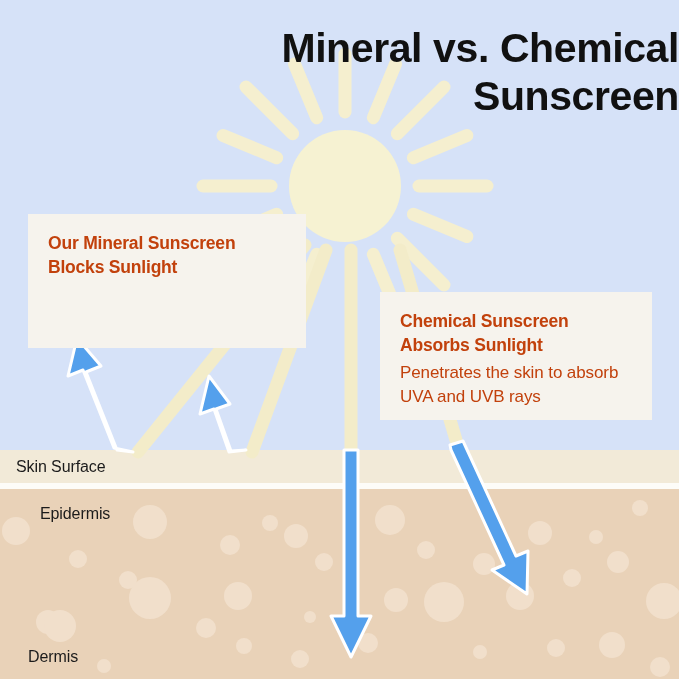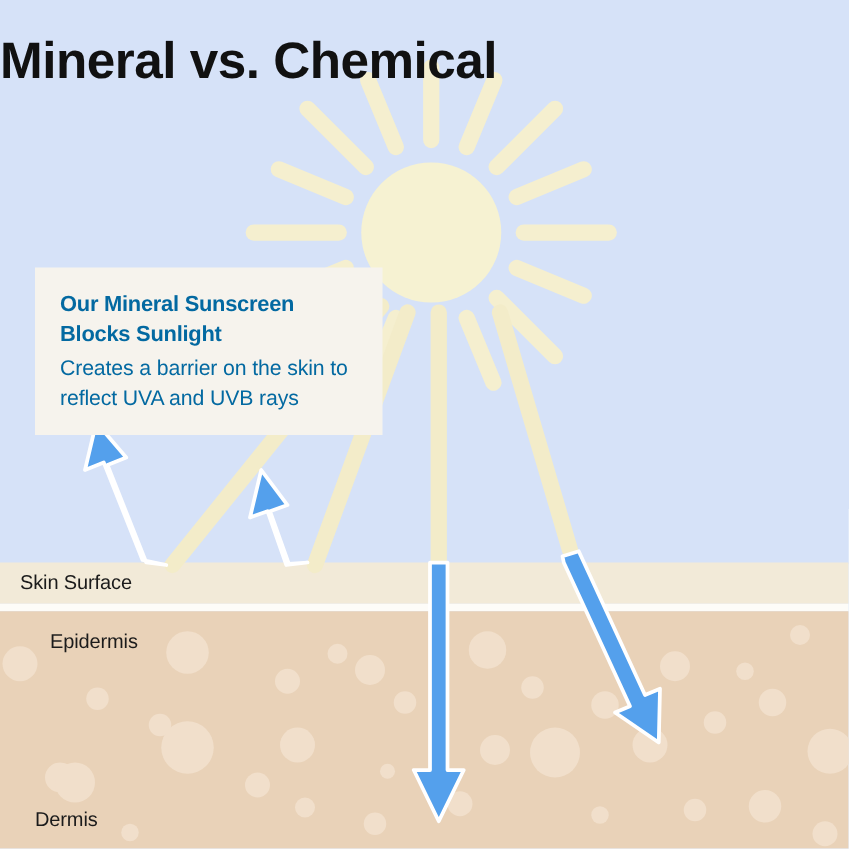--- a/index.html
+++ b/index.html
@@ -12,39 +12,39 @@
     overflow:hidden;
     background:#d6e2f8;
   }
 
   #scene{position:absolute;inset:0;width:679px;height:679px;}
 
   
   .title{
     position:absolute;
     left:0;right:0;top:24px;
-    text-align:left;
+    text-align:right;
     font-size:41px;
     font-weight:700;
     line-height:1.18;
     letter-spacing:-0.4px;
     color:#111111;
     z-index:40;
     pointer-events:none;
   }
   .title .l2{display:block;}
 
   
   .callout{
     position:absolute;
     background:#f6f3ed;
     z-index:30;
     padding:18px 20px 16px 20px;
     box-sizing:border-box;
-    color:#0369a1;
+    color:#c2410c;
   }
   .callout .head{
     font-size:17.5px;
     font-weight:700;
     line-height:1.35;
     margin:0 0 4px 0;
     letter-spacing:-0.2px;
   }
   .callout .body{
     font-size:17px;
@@ -210,25 +210,29 @@
            492,570
            504,565
            451,450
         "></polygon>
       </g>
     </g>
   </svg>
 
   <div class="title">
     <span>Mineral vs. Chemical</span>
+    <span class="l2">Sunscreen</span>
   </div>
 
   <div class="callout" id="callout-mineral">
     <div class="head">Our Mineral Sunscreen Blocks Sunlight</div>
-    <div class="body">Creates a barrier on the skin to reflect UVA and UVB rays</div>
   </div>
 
+  <div class="callout" id="callout-chemical">
+    <div class="head">Chemical Sunscreen Absorbs Sunlight</div>
+    <div class="body">Penetrates the skin to absorb UVA and UVB rays</div>
+  </div>
 
   <div class="layer-label" id="label-skin-surface">Skin Surface</div>
   <div class="layer-label" id="label-epidermis">Epidermis</div>
   <div class="layer-label" id="label-dermis">Dermis</div>
 
 </div>
 
 </body></html>

